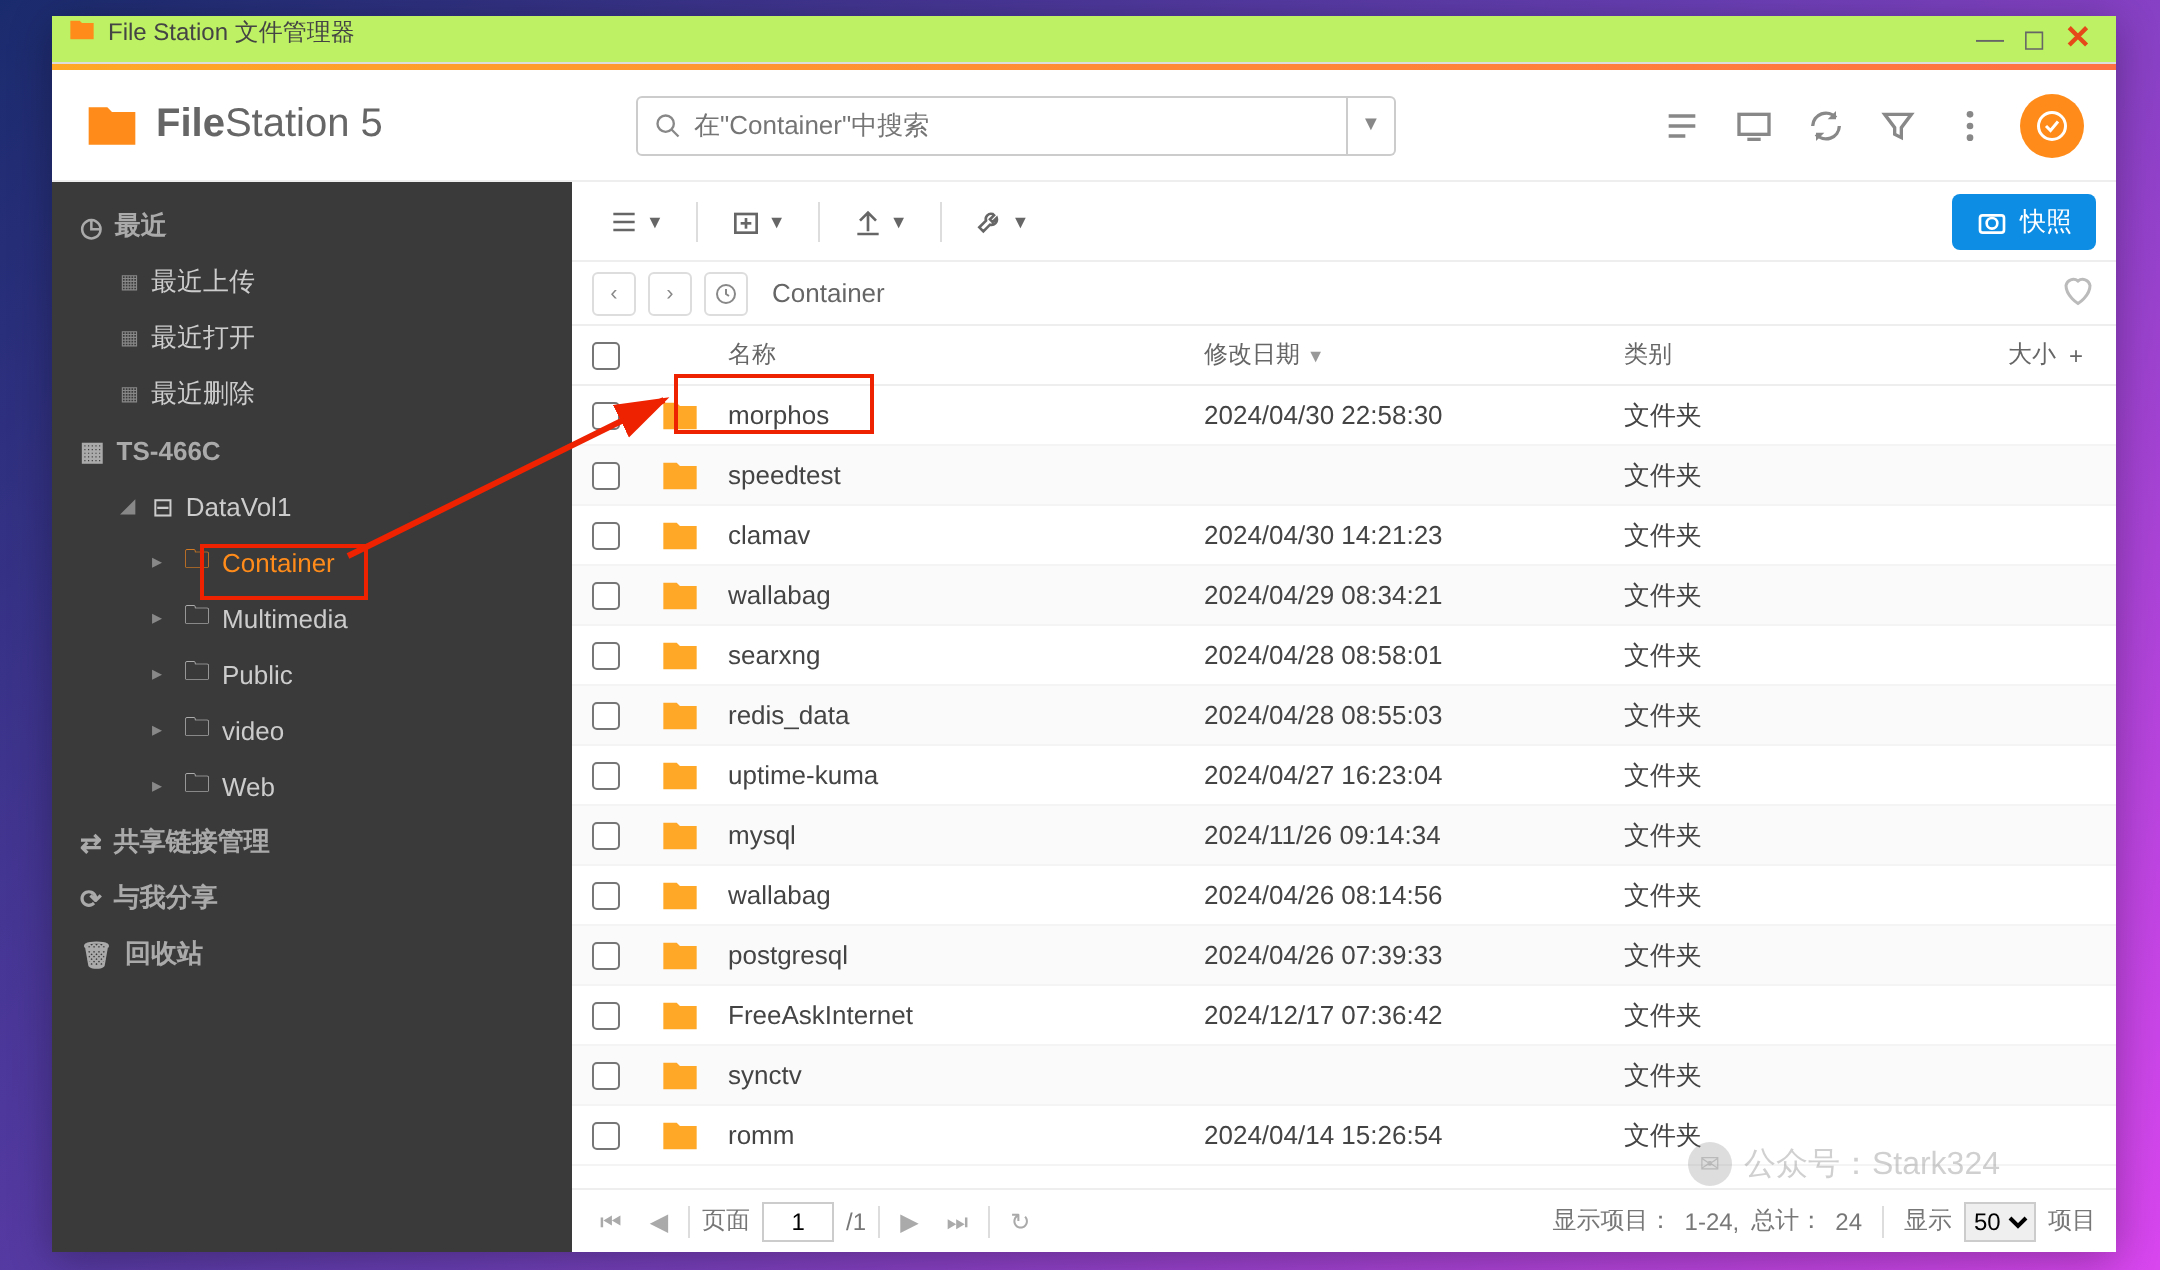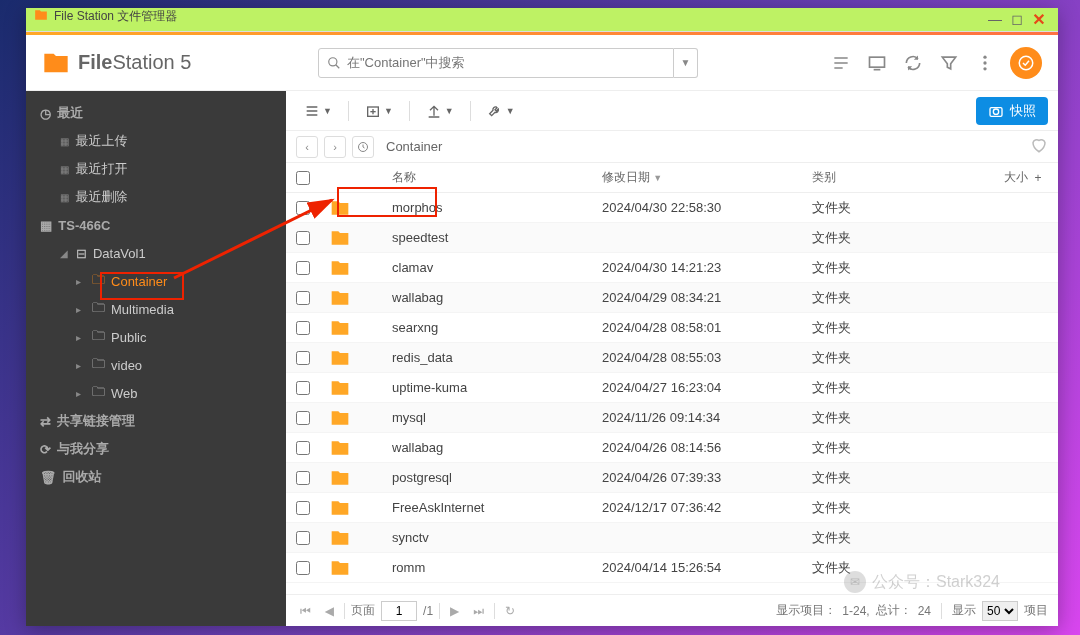--- a/index.html
+++ b/index.html
@@ -40,21 +40,21 @@
 .snapshot-btn { margin-left: auto; background: #0d8de3; color: #fff; padding: 5px 12px; border-radius: 4px; display: flex; align-items: center; gap: 6px; font-size: 13px; cursor: pointer; }
 .breadcrumb { height: 32px; border-bottom: 1px solid #eee; display: flex; align-items: center; padding: 0 10px; gap: 6px; font-size: 13px; color: #666; }
 .bc-nav-btn { width: 22px; height: 22px; border: 1px solid #ddd; border-radius: 3px; display: flex; align-items: center; justify-content: center; cursor: pointer; color: #888; font-size: 11px; }
 .heart-btn { margin-left: auto; color: #bbb; cursor: pointer; }
 .table-head { height: 30px; border-bottom: 1px solid #eee; display: flex; align-items: center; font-size: 12px; color: #666; padding: 0 10px; }
 .row { height: 30px; border-bottom: 1px solid #f4f4f4; display: flex; align-items: center; font-size: 13px; color: #444; padding: 0 10px; }
 .row:nth-child(even) { background: #fafafa; }
 .col-cb { width: 34px; display: flex; align-items: center; }
 .col-cb input { width: 14px; height: 14px; }
 .col-icon { width: 34px; display: flex; align-items: center; }
-.col-name { flex: 1; margin-left: 28px; }
+.col-name { flex: 1; }
 .col-date { width: 210px; }
 .col-type { width: 160px; }
 .col-size { width: 56px; text-align: right; }
 .col-plus { width: 20px; text-align: center; }
 .folder-ic { color: #ffa726; }
 .table-body { flex: 1; overflow-y: auto; }
 .pager { height: 32px; border-top: 1px solid #eee; display: flex; align-items: center; padding: 0 10px; font-size: 12px; color: #777; gap: 6px; }
 .page-btn { color: #aaa; cursor: pointer; padding: 0 4px; }
 .page-input { width: 36px; height: 20px; border: 1px solid #ccc; text-align: center; font-size: 12px; }
 .page-sel { height: 20px; border: 1px solid #ccc; font-size: 12px; }

